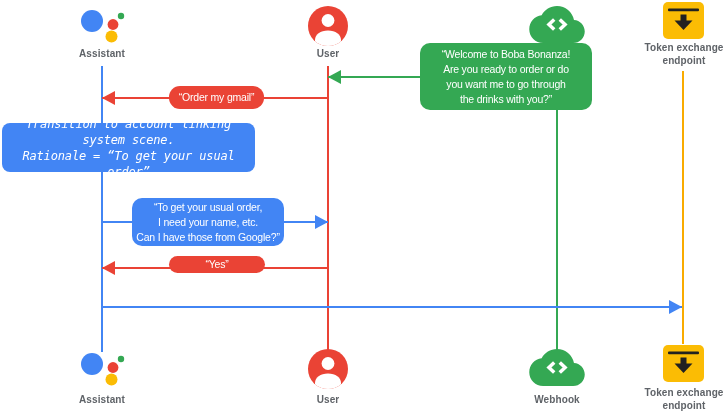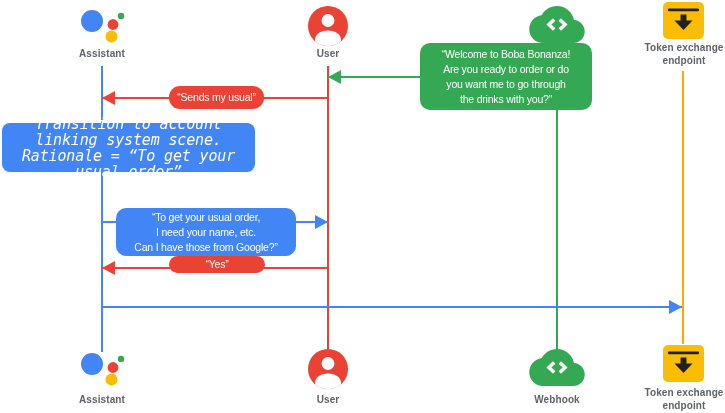--- a/index.html
+++ b/index.html
@@ -18,21 +18,21 @@
   .c-blue{color:#4285f4;background-color:#4285f4;}
   .c-red{color:#ea4335;background-color:#ea4335;}
   .c-green{color:#34a853;background-color:#34a853;}
   .c-yellow{color:#f9ab00;background-color:#f9ab00;}
   .arrow{background:none!important;}
   
   .box{position:absolute;z-index:4;display:flex;align-items:center;justify-content:center;
        color:#fff;text-align:center;white-space:pre-line;box-sizing:border-box;}
   .bubble{font-family:"Liberation Sans",sans-serif;font-size:10.5px;letter-spacing:-0.2px;
           line-height:15px;}
-  .note{font-family:"DejaVu Sans Mono",monospace;font-style:italic;font-size:15px;
+  .note{font-family:"DejaVu Sans Mono",monospace;font-style:italic;font-size:12px;
         letter-spacing:-0.15px;line-height:16px;}
   .r10{border-radius:10px;} .r11{border-radius:11px;} .r8{border-radius:8px;}
   .bg-blue{background:#4285f4;} .bg-red{background:#ea4335;} .bg-green{background:#34a853;}
   
   .icon{position:absolute;z-index:5;line-height:0;}
   .actor-label{position:absolute;z-index:1;width:110px;text-align:center;
                font-weight:bold;font-size:10px;line-height:12.5px;color:#5f6368;
                white-space:pre-line;letter-spacing:0.1px;}
 </style>
 </head>
@@ -58,26 +58,26 @@
   <div class="arrow left c-red" style="left:102px;top:261px;"></div>
 
   <div class="mline c-blue" style="left:102px;top:306px;width:580px;"></div>
   <div class="arrow right c-blue" style="left:669px;top:300px;"></div>
 
   <div class="box bubble bg-green r10" style="left:380px;top:43px;width:172px;height:67px;margin-left:40px;">“Welcome to Boba Bonanza!
 Are you ready to order or do
 you want me to go through
 the drinks with you?”</div>
 
-  <div class="box bubble bg-red r11" style="left:169px;top:86px;width:95px;height:23px;">“Sends my usual”</div>
+  <div class="box bubble bg-red r11" style="left:169px;top:86px;width:95px;height:23px;">“Order my gmail”</div>
 
   <div class="box note bg-blue r8" style="left:2px;top:123px;width:253px;height:49px;">Transition to account linking system scene.
 Rationale = “To get your usual order”</div>
 
-  <div class="box bubble bg-blue r10" style="left:116px;top:198px;width:180px;height:48px;margin-top:10px;">“To get your usual order,
+  <div class="box bubble bg-blue r10" style="left:132px;top:198px;width:152px;height:48px;">“To get your usual order,
 I need your name, etc.
 Can I have those from Google?”</div>
 
   <div class="box bubble bg-red r11" style="left:169px;top:256px;width:96px;height:17px;">“Yes”</div>
 
 
   <div class="icon" style="left:79px;top:9px;">
     <svg viewBox="0 0 46 35" width="46" height="35">
       <circle cx="13" cy="12" r="11" fill="#4285f4"></circle>
       <circle cx="42" cy="7" r="3.2" fill="#34a853"></circle>

